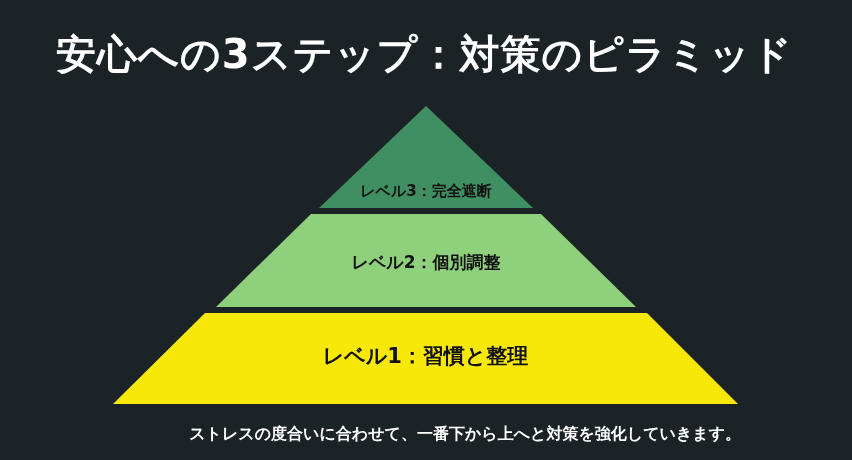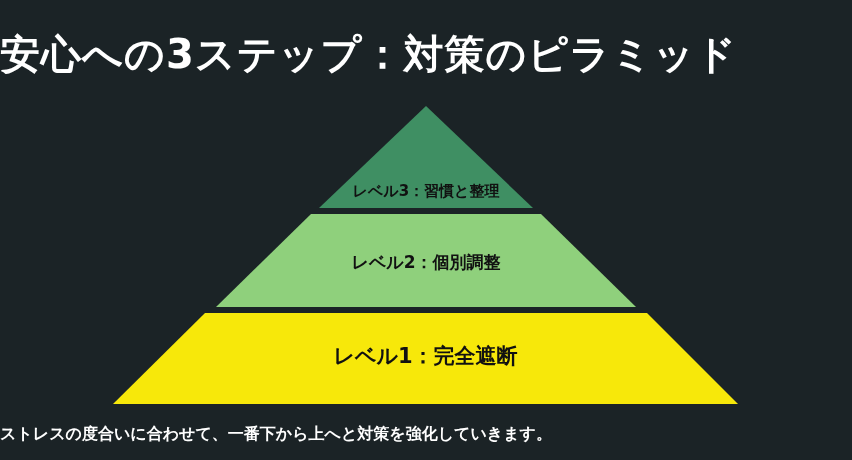--- a/index.html
+++ b/index.html
@@ -4,44 +4,44 @@
   <style>
     html, body { margin: 0; padding: 0; }
     body {
       width: 852px; height: 460px; overflow: hidden;
       background: #1b2326;
       font-family: "DejaVu Sans", "Liberation Sans", sans-serif;
       position: relative;
     }
     .title {
       position: absolute; left: 0; top: 24px; width: 849px;
-      text-align: left; color: #ffffff; font-weight: bold;
+      text-align: center; color: #ffffff; font-weight: bold;
       font-size: 40px; letter-spacing: 1px; line-height: 60px;
     }
     .pyramid { position: absolute; left: 0; top: 0; width: 852px; height: 460px; }
     .tier-label {
       position: absolute; color: #111111; font-weight: bold;
       text-align: center; white-space: nowrap;
     }
     .tier3-label { left: 319px; width: 214px; top: 182px; font-size: 15px; }
     .tier2-label { left: 216px; width: 420px; top: 251px; font-size: 17px; }
     .tier1-label { left: 113px; width: 625px; top: 342px; font-size: 21px; }
     .caption {
       position: absolute; left: 0; width: 741px; top: 424px;
-      text-align: left; color: #ffffff; font-weight: bold; font-size: 16px;
+      text-align: right; color: #ffffff; font-weight: bold; font-size: 16px;
     }
   </style>
 </head>
 <body>
 
 <div class="title">安心への3ステップ：対策のピラミッド</div>
 
 <svg class="pyramid" viewBox="0 0 852 460" width="852" height="460">
   <polygon points="426,106 533,208 319,208" fill="#3f8f63"></polygon>
   <polygon points="311,214 541,214 636,307 216,307" fill="#8fd07c"></polygon>
   <polygon points="205,313 647,313 738,404 113,404" fill="#f7e80a"></polygon>
 </svg>
 
-<div class="tier-label tier3-label">レベル3：習慣と整理</div>
+<div class="tier-label tier3-label">レベル3：完全遮断</div>
 <div class="tier-label tier2-label">レベル2：個別調整</div>
-<div class="tier-label tier1-label">レベル1：完全遮断</div>
+<div class="tier-label tier1-label">レベル1：習慣と整理</div>
 
 <div class="caption">ストレスの度合いに合わせて、一番下から上へと対策を強化していきます。</div>
 
 </body></html>

